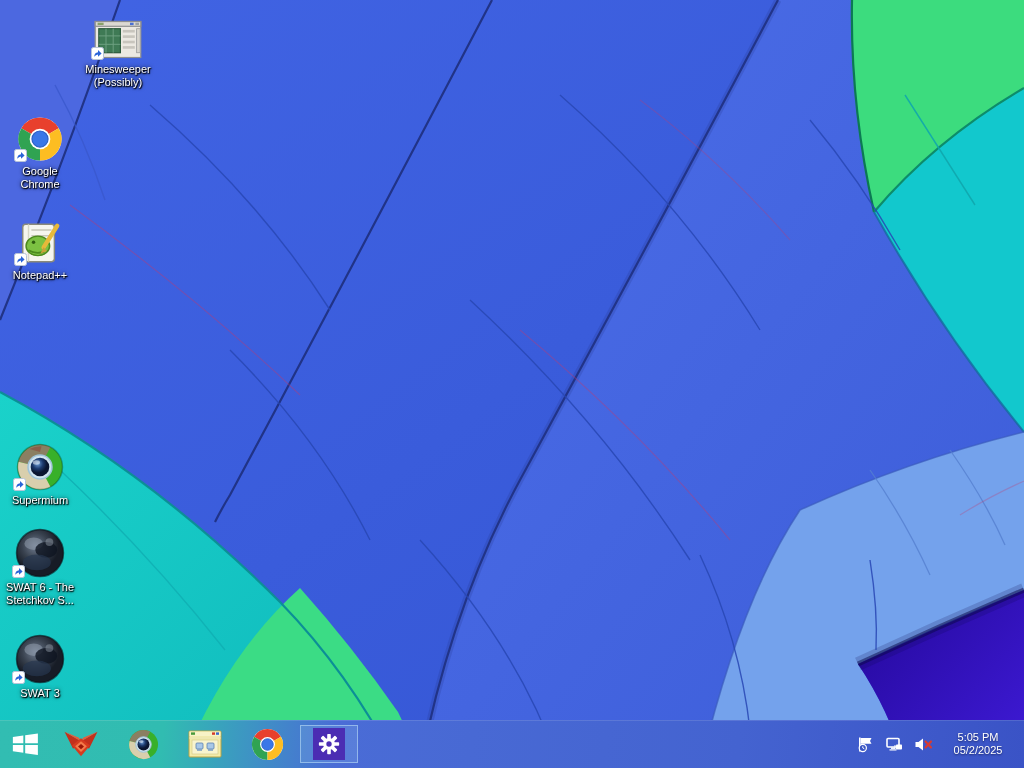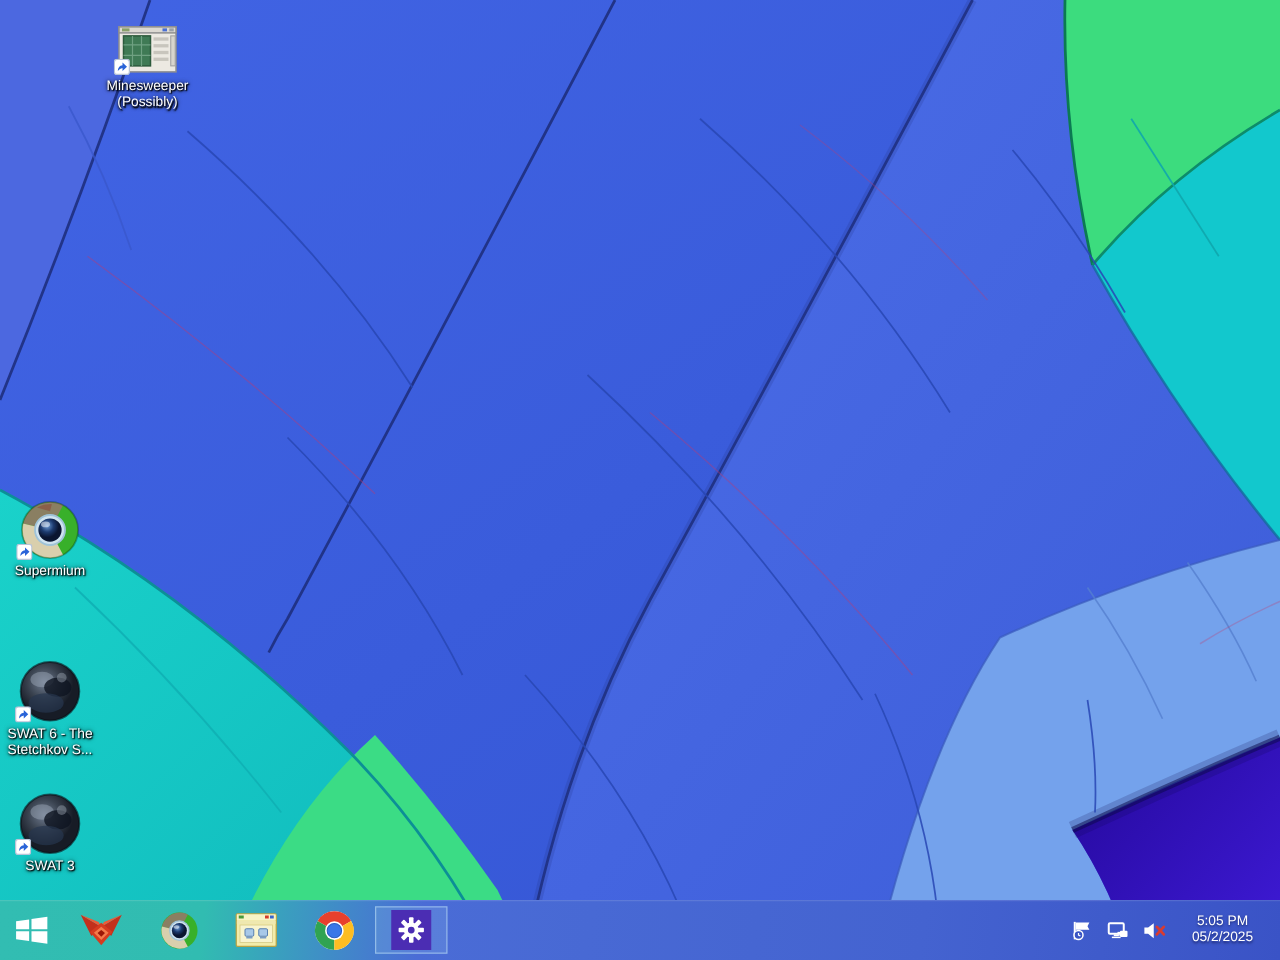--- a/index.html
+++ b/index.html
@@ -132,24 +132,60 @@
         <rect x="35.5" y="8" width="3" height="20" fill="#d8d5cd" stroke="#a0a0a0" stroke-width=".7"></rect>
       </svg>
       <svg class="badge" width="13" height="13" viewBox="0 0 13 13">
         <rect x=".5" y=".5" width="12" height="12" rx="2" fill="#fff" stroke="#b8c4d8"></rect>
         <path d="M3.2,9.8 Q3.4,5.6 7,5.2 L7,3 L10.6,6.4 L7,9.8 L7,7.4 Q4.8,7.6 3.2,9.8 Z" fill="#2a64d8"></path>
       </svg>
     </div>
     <div class="lbl w80">Minesweeper (Possibly)</div>
   </div>
 
-
-
-
-  <div class="di" style="left:2px;top:394px;">
+  <div class="di" style="left:2px;top:108px;">
+    <div class="ica">
+      <svg width="46" height="46" viewBox="0 0 32 32">
+        <circle cx="16" cy="16" r="15" fill="#fff"></circle>
+        <path d="M16,16 L3,8.5 A15,15 0 0 1 29,8.5 Z" fill="#e8402d"></path>
+        <path d="M16,16 L3,8.5 A15,15 0 0 0 16,31 Z" fill="#30a352"></path>
+        <path d="M16,16 L16,31 A15,15 0 0 0 29,8.5 Z" fill="#fdbd22"></path>
+        <circle cx="16" cy="16" r="7.2" fill="#fff"></circle>
+        <circle cx="16" cy="16" r="5.6" fill="#3a77e8" stroke="#2b5fc4" stroke-width=".8"></circle>
+      </svg>
+      <svg class="badge" width="13" height="13" viewBox="0 0 13 13">
+        <rect x=".5" y=".5" width="12" height="12" rx="2" fill="#fff" stroke="#b8c4d8"></rect>
+        <path d="M3.2,9.8 Q3.4,5.6 7,5.2 L7,3 L10.6,6.4 L7,9.8 L7,7.4 Q4.8,7.6 3.2,9.8 Z" fill="#2a64d8"></path>
+      </svg>
+    </div>
+    <div class="lbl w48">Google Chrome</div>
+  </div>
+
+  <div class="di" style="left:2px;top:212px;">
+    <div class="ica">
+      <svg width="46" height="46" viewBox="0 0 32 32">
+        <rect x="4" y="3" width="22" height="26" rx="2" fill="#f6f6ee" stroke="#8a8a7a"></rect>
+        <path d="M8,3 V29" stroke="#d8d8c6" stroke-width="1"></path>
+        <path d="M10,7 H24 M10,11 H24" stroke="#c8c8b8" stroke-width="1"></path>
+        <ellipse cx="14.5" cy="18" rx="8.2" ry="6.8" fill="#7cc142" stroke="#4c8a1e" stroke-width="1"></ellipse>
+        <circle cx="11.5" cy="15.5" r="1.2" fill="#2f5d10"></circle>
+        <path d="M8,21 Q13,24 19,22" stroke="#4c8a1e" stroke-width="1.2" fill="none"></path>
+        <path d="M28,4 L18.5,19" stroke="#e8b93a" stroke-width="3" stroke-linecap="round"></path>
+        <path d="M18.5,19 L16.2,23.4 L20.8,21.6 Z" fill="#caa23a"></path>
+      </svg>
+      <svg class="badge" width="13" height="13" viewBox="0 0 13 13">
+        <rect x=".5" y=".5" width="12" height="12" rx="2" fill="#fff" stroke="#b8c4d8"></rect>
+        <path d="M3.2,9.8 Q3.4,5.6 7,5.2 L7,3 L10.6,6.4 L7,9.8 L7,7.4 Q4.8,7.6 3.2,9.8 Z" fill="#2a64d8"></path>
+      </svg>
+    </div>
+    <div class="lbl w74">Notepad++</div>
+  </div>
+
+
+  <div class="di" style="left:2px;top:437px;">
     <div class="ica">
       <svg width="48" height="48" viewBox="0 0 32 32">
         <defs>
           <radialGradient id="ball1" cx="38%" cy="32%">
             <stop offset="0%" stop-color="#6e9ed8"></stop>
               <stop offset="55%" stop-color="#1c3a6e"></stop>
               <stop offset="100%" stop-color="#0a1530"></stop>
           </radialGradient>
         </defs>
         <circle cx="16" cy="16" r="15" fill="#38b02a"></circle>

